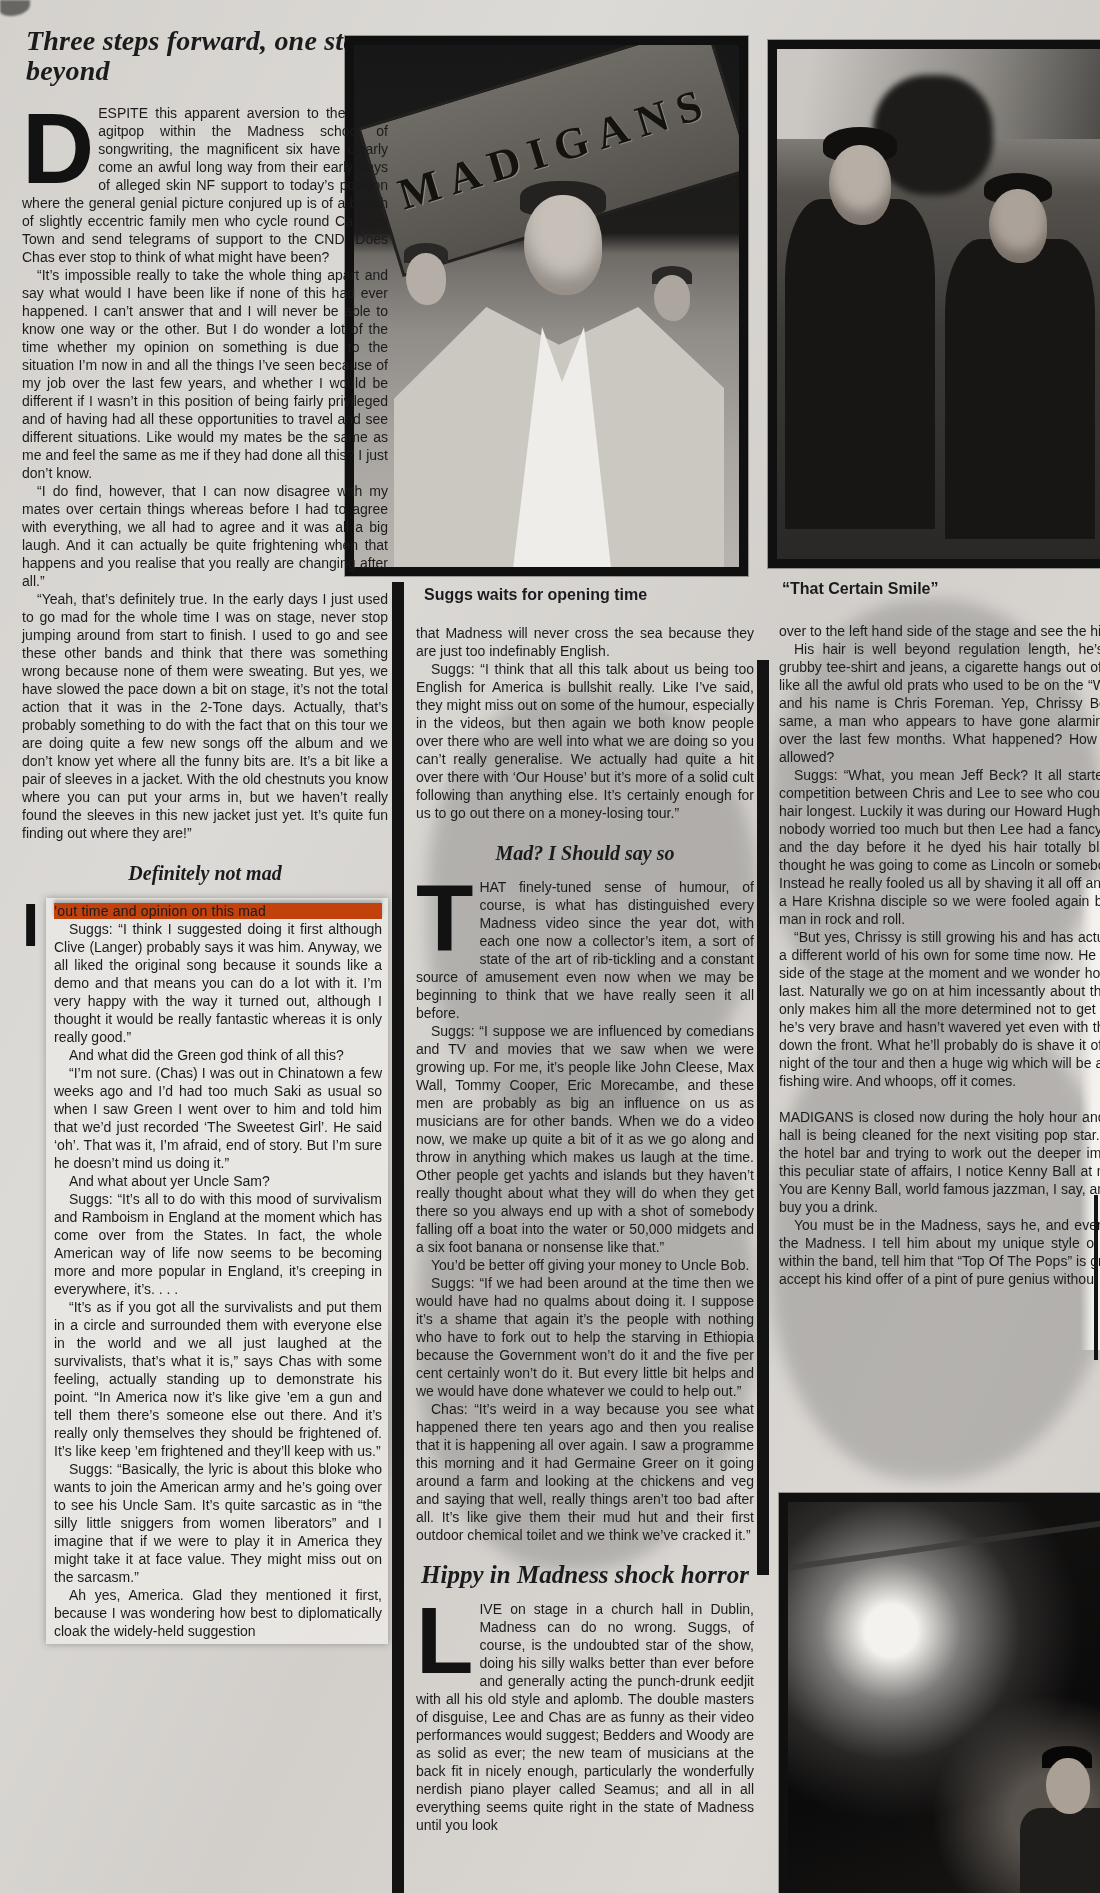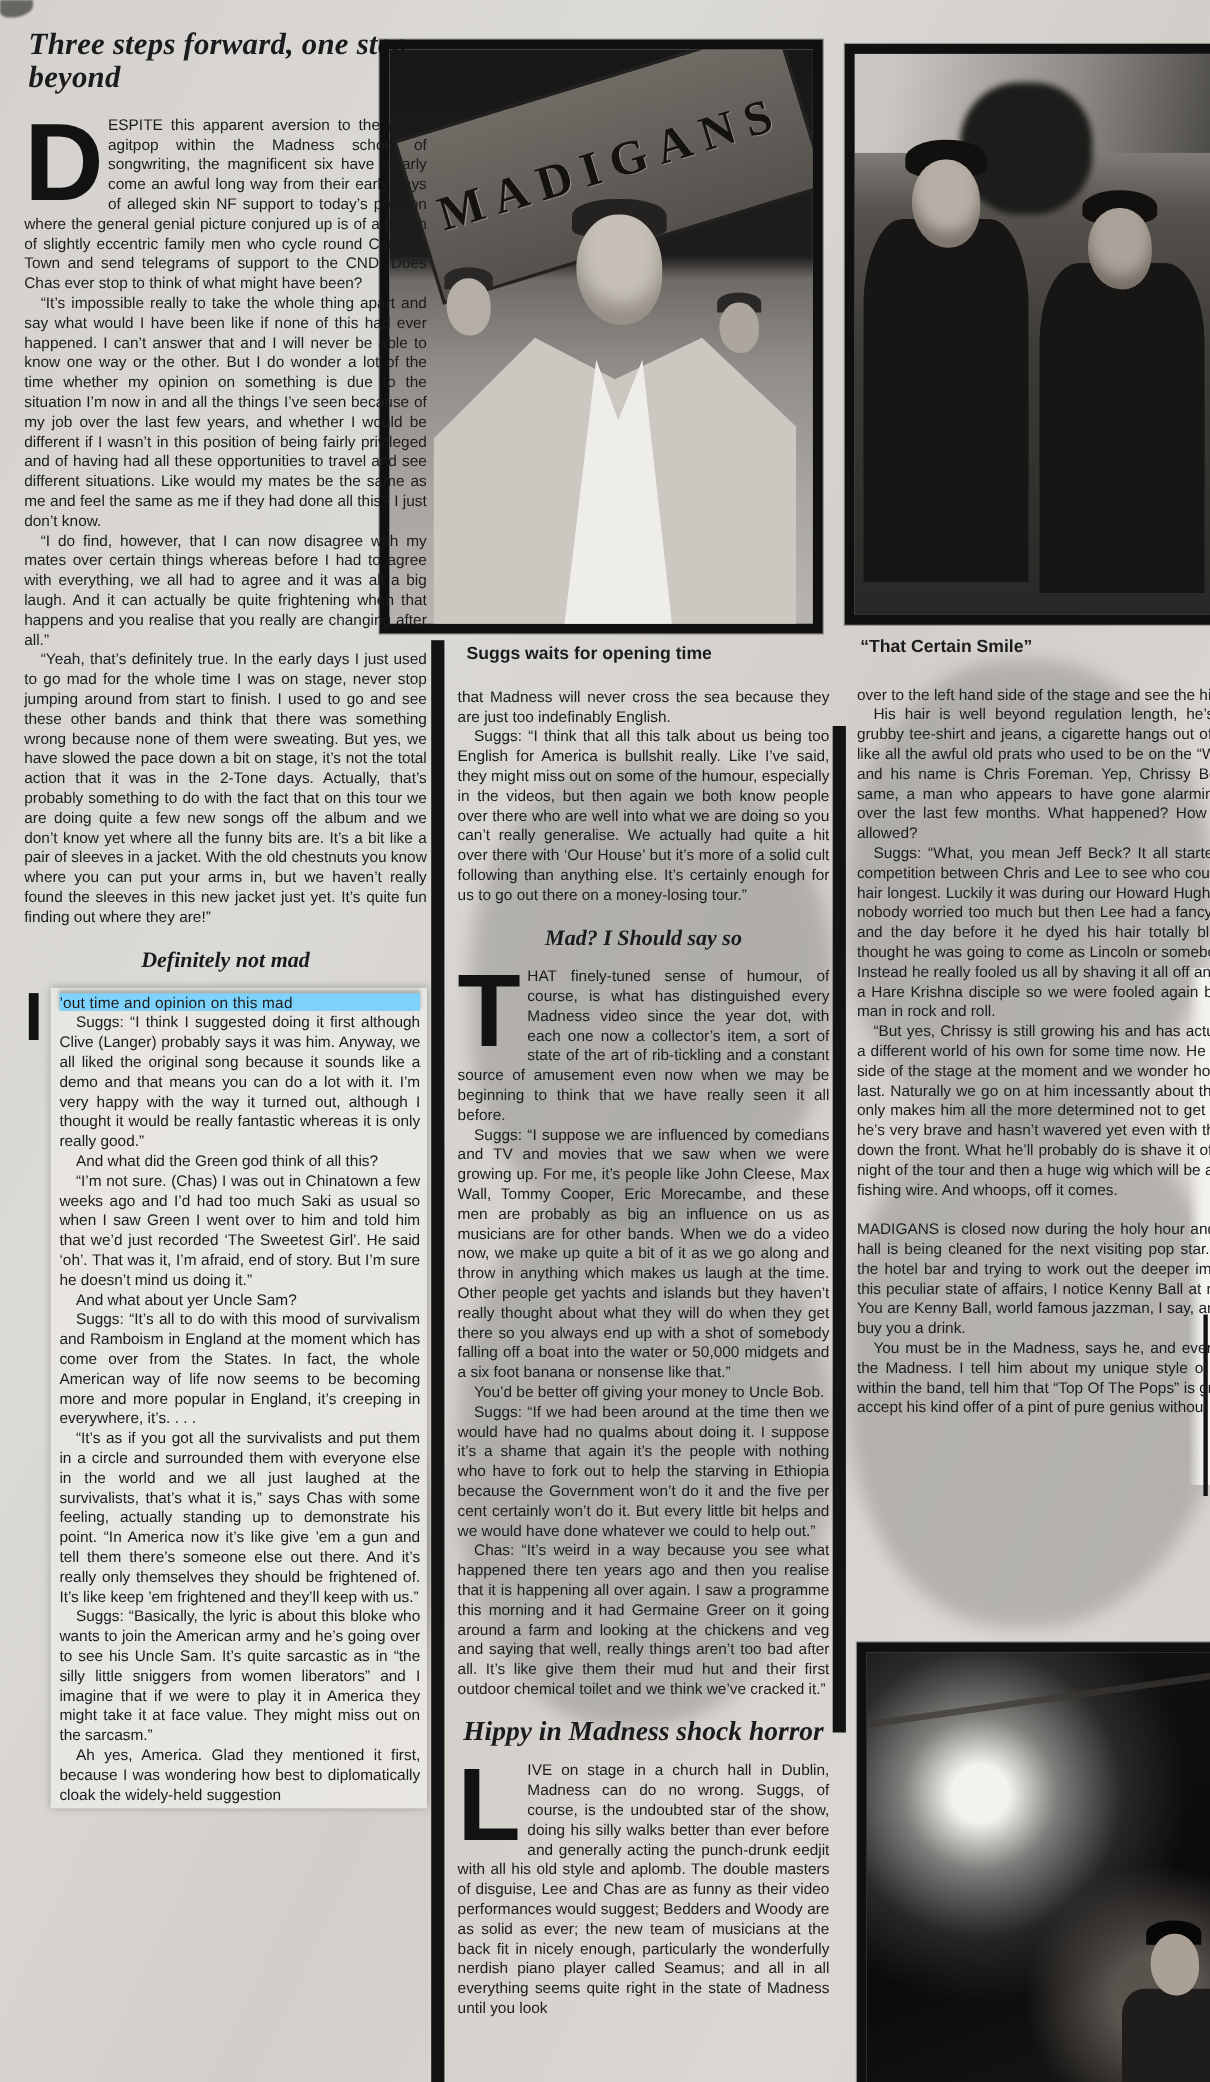--- a/index.html
+++ b/index.html
@@ -32,21 +32,21 @@
   .p.gap{margin-top:18px;}
 
   .dc{float:left;font-family:"Liberation Sans",sans-serif;font-weight:900;color:#121212;}
   .dcD{font-size:100px;line-height:80px;margin:4px 7px 0 0;letter-spacing:-3px;}
   .dcI{font-size:62px;line-height:48px;margin:3px 10px 0 0;}
   .dcT{font-size:94px;line-height:76px;margin:3px 6px 0 0;}
   .dcL{font-size:94px;line-height:76px;margin:3px 6px 0 0;}
 
   .pasted{margin-left:24px;width:342px;box-sizing:border-box;background:rgba(233,231,227,.92);
           padding:3px 6px 4px 8px;box-shadow:0 0 7px rgba(55,55,55,.4);position:relative;z-index:2;}
-  .slip{background:#7dd3fc;box-shadow:0 -3px 3px rgba(40,40,40,.3);height:16px;overflow:hidden;
+  .slip{background:#c2410c;box-shadow:0 -3px 3px rgba(40,40,40,.3);height:16px;overflow:hidden;
         font-size:14px;line-height:16px;margin:2px 0 1px 0;letter-spacing:.2px;position:relative;z-index:2;}
 
   .photo{position:absolute;border:9px solid #101010;box-sizing:border-box;overflow:hidden;
          box-shadow:0 0 0 1px rgba(0,0,0,.3);}
   .photo1{left:345px;top:36px;width:403px;height:540px;
           background:linear-gradient(180deg,#171717 0%,#1e1d1c 36%,#6e6a66 40%,#908c88 55%,#a9a5a1 78%,#b7b3af 100%);}
   .ph1-sign{position:absolute;left:18px;top:26px;width:360px;height:150px;transform:rotate(-17deg);
             background:linear-gradient(180deg,#6f6b65,#55524d);border:3px solid #23211f;
             color:#14120f;font-family:"Liberation Serif",serif;font-weight:bold;font-size:44px;
             letter-spacing:10px;text-align:center;line-height:150px;text-shadow:1px 1px 0 #8f8a83;}

